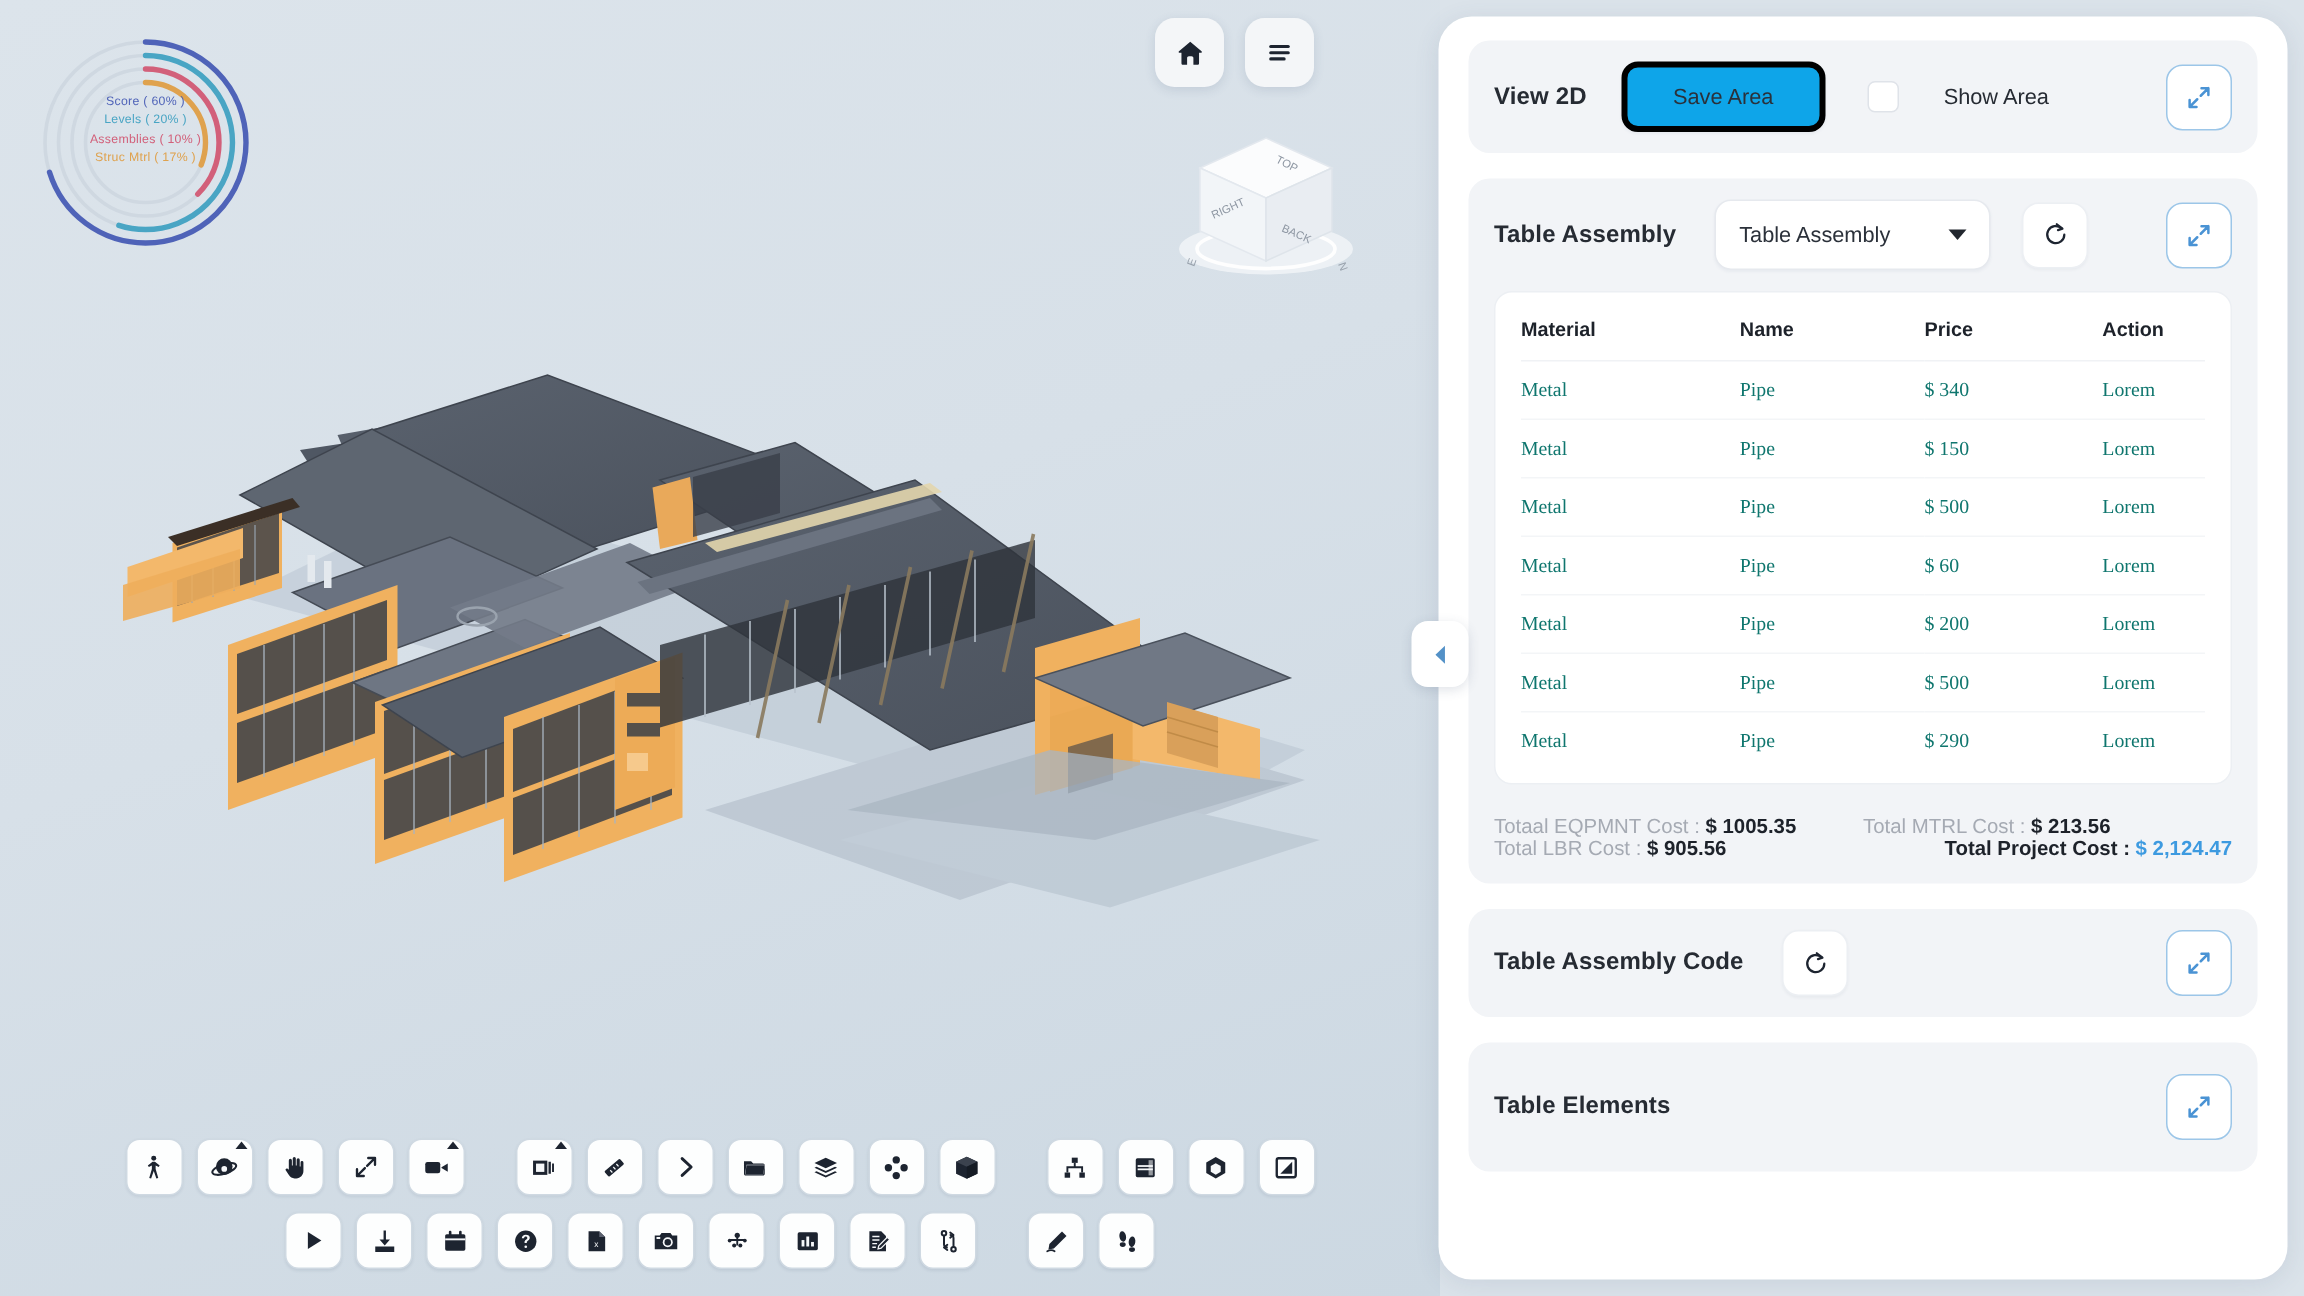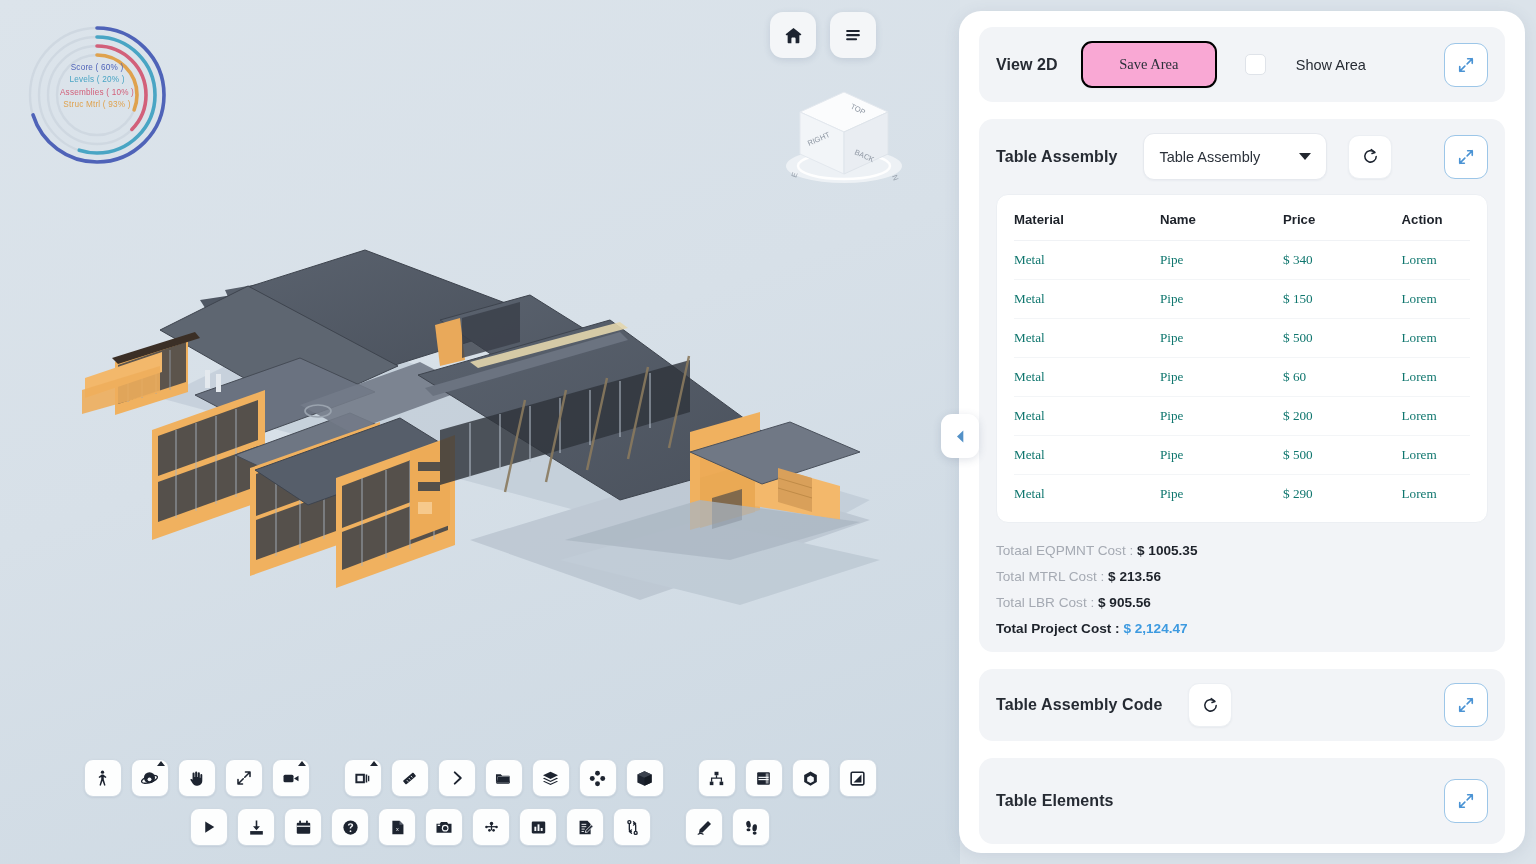--- a/index.html
+++ b/index.html
@@ -86,23 +86,23 @@
   }
   .card-row {
     display: flex; align-items: center; padding: 14px 17px; gap: 0;
   }
   .card-title {
     font-size: 16px; font-weight: 700; color: #262b33; letter-spacing: .1px;
   }
   .spacer { flex: 1; }
 
   .btn-white {
-    background: #f9a8d4; border: 2px solid #000000; border-radius: 11px;
+    background: #0ea5e9; border: 4px solid #000000; border-radius: 11px;
     height: 47px; min-width: 136px; padding: 0 18px;
-    font-size: 14.5px; color: #2b313a; font-family: Liberation Serif, serif;
+    font-size: 14.5px; color: #2b313a; font-family: Liberation Sans, sans-serif;
     display: flex; align-items: center; justify-content: center; cursor: pointer;
     box-shadow: 0 1px 2px rgba(60,80,110,.05);
   }
   .checkbox {
     width: 21px; height: 21px; border-radius: 5px; background: #ffffff;
     border: 1px solid #dfe3e9; cursor: pointer; flex: none;
   }
   .chk-label { font-size: 14.5px; color: #262b33; margin-left: 30px; }
 
   .expand-btn {
@@ -142,26 +142,26 @@
     border-bottom: 1px solid #f3f5f7;
     font-family: Liberation Serif, serif;
   }
   tbody tr:last-child td { border-bottom: none; }
   th:nth-child(1), td:nth-child(1) { width: 32%; }
   th:nth-child(2), td:nth-child(2) { width: 27%; }
   th:nth-child(3), td:nth-child(3) { width: 26%; }
 
   
   .cost-grid {
-    display: grid; grid-template-columns: 1fr; row-gap: 11px;
+    display: grid; grid-template-columns: 1fr 1fr; 
     padding: 14px 17px 16px 17px;
   }
   .cost-line { font-size: 13.6px; color: #a5aab3; }
   .cost-line b { color: #1d222a; font-weight: 700; }
-  .cost-line.total { color: #1d222a; font-weight: 700; }
+  .cost-line.total { color: #1d222a; font-weight: 700; text-align: right; }
   .cost-line.total b { color: #3d9ae0; font-weight: 700; }
 </style>
 </head>
 <body>
 
 <div id="app">
 
   <div id="viewport">
 
     <svg width="960" height="864" viewBox="0 0 960 864" style="position:absolute;left:0;top:0;">
@@ -312,21 +312,21 @@
           <circle cx="75" cy="75" r="67" stroke="#4f63b8" stroke-width="3.6" stroke-dasharray="295 126" transform="rotate(-90 75 75)"></circle>
           <circle cx="75" cy="75" r="58" stroke="#49a5c4" stroke-width="3.6" stroke-dasharray="200 165" transform="rotate(-90 75 75)"></circle>
           <circle cx="75" cy="75" r="49" stroke="#d2607a" stroke-width="3.6" stroke-dasharray="115 193" transform="rotate(-90 75 75)"></circle>
           <circle cx="75" cy="75" r="40" stroke="#dfa24e" stroke-width="3.6" stroke-dasharray="78 174" transform="rotate(-90 75 75)"></circle>
         </g>
       </svg>
       <div class="score-labels">
         <div class="sl-score">Score ( 60% )</div>
         <div class="sl-levels">Levels ( 20% )</div>
         <div class="sl-assemblies">Assemblies ( 10% )</div>
-        <div class="sl-struc">Struc Mtrl ( 93% )</div>
+        <div class="sl-struc">Struc Mtrl ( 17% )</div>
       </div>
     </div>
 
     <div id="view-buttons">
       <button class="vbtn">
         <svg width="21" height="21" viewBox="0 0 24 24">
           <path d="M12 3.3 3.4 10.4c-.5.4-.2 1.2.4 1.2H5.3v8c0 .7.5 1.2 1.2 1.2h3.1v-5.2c0-.8.6-1.4 1.4-1.4h2c.8 0 1.4.6 1.4 1.4v5.2h3.1c.7 0 1.2-.5 1.2-1.2v-8h1.5c.6 0 .9-.8.4-1.2L12 3.3z" fill="#1d2430"></path>
         </svg>
       </button>
       <button class="vbtn">

